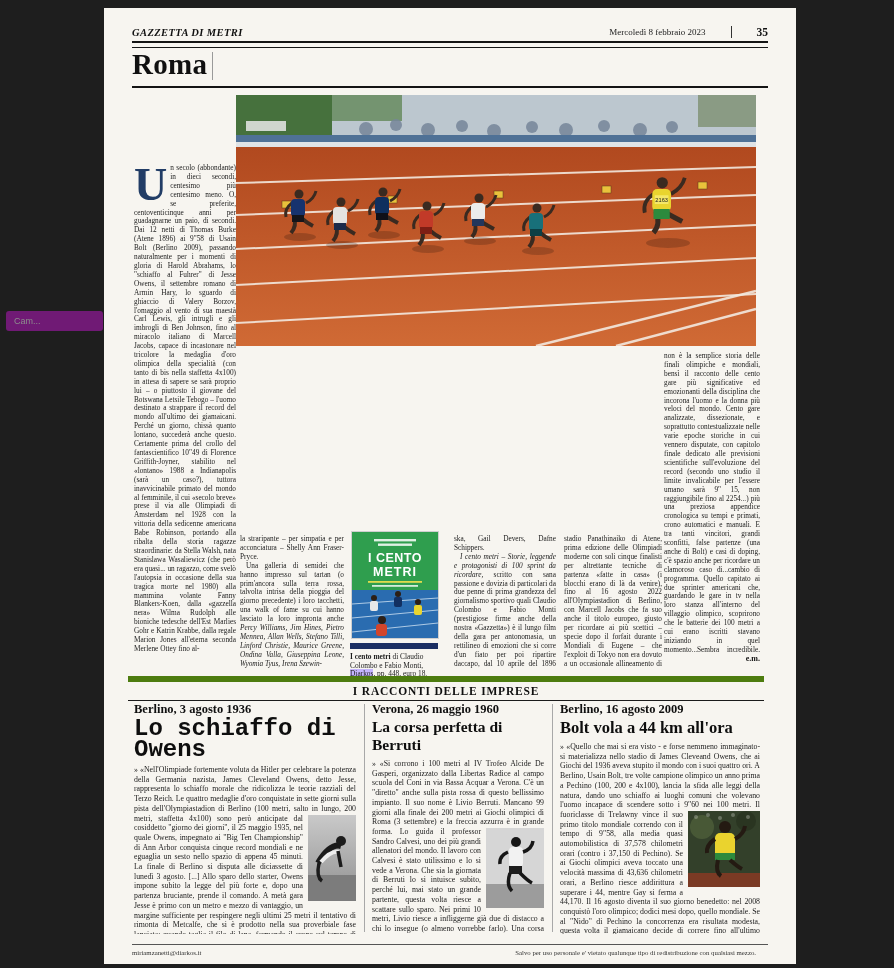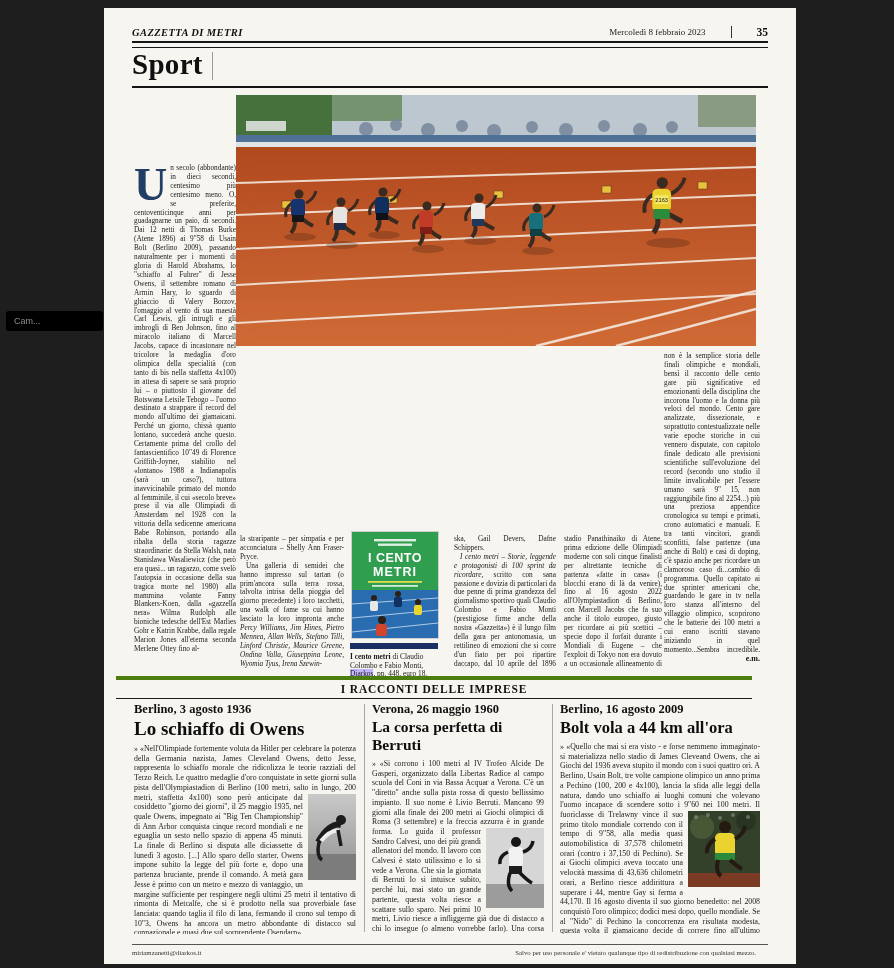--- a/index.html
+++ b/index.html
@@ -39,59 +39,59 @@
   .indent{text-indent:6px;}
   .ital{font-style:italic;}
   
   .bookbox{left:246px;top:523px;width:92px;}
   .cover{width:86px;height:106px;border:1px solid #cfcfcf;display:block;margin-left:1px;}
   .navybar{width:88px;height:6px;background:#1c2f63;margin-top:4px;}
   .bookcap{margin-top:4px;font-size:7.4px;line-height:8.6px;color:#1b1b1b;text-align:left;}
   .bookcap b{font-weight:bold;}
   .brand-hl{background:#c4b5fd;text-align:right;}
   
-  .banner{left:12px;top:668px;width:636px;height:18px;border-top:4px solid #4d7c0f;border-bottom:1px solid #1b1b1b;display:flex;align-items:center;justify-content:center;}
+  .banner{left:24px;top:668px;width:636px;height:18px;border-top:6px solid #4d7c0f;border-bottom:1px solid #1b1b1b;display:flex;align-items:center;justify-content:center;}
   .banner-text{font-size:11.5px;font-weight:bold;letter-spacing:.8px;color:#101010;}
   
   .story{overflow:hidden;}
   .kicker{font-size:12.5px;font-weight:bold;color:#101010;}
   .stitle{font-weight:bold;color:#0e0e0e;margin-top:1px;}
-  .s1 .stitle{font-size:19px;line-height:21px;}
+  .s1 .stitle{font-size:24px;line-height:21px;font-family:Liberation Mono, monospace;}
   .s2 .stitle{font-size:15.5px;line-height:18px;}
   .s3 .stitle{font-size:16.5px;line-height:19px;}
   .sbody{margin-top:5px;font-size:7.8px;line-height:9.7px;text-align:justify;color:#1b1b1b;overflow:hidden;}
   .ph-right{float:right;margin:1px 0 3px 5px;display:block;}
   .vdiv{width:1px;background:#a8a8a8;}
   
   .foot-rule{left:28px;top:936px;width:636px;height:1px;background:#555;}
   .foot-email{left:28px;top:941px;font-size:6.8px;color:#333;}
   .foot-disc{right:40px;top:941px;font-size:6.8px;color:#333;}
   
-  .tooltip{left:6px;top:311px;width:97px;height:20px;background:#000000;border-radius:3px;color:#8d8d8d;font-family:"Liberation Sans",sans-serif;font-size:9px;line-height:20px;padding-left:8px;box-sizing:border-box;overflow:hidden;}
+  .tooltip{left:6px;top:311px;width:97px;height:20px;background:#701a75;border-radius:3px;color:#8d8d8d;font-family:"Liberation Sans",sans-serif;font-size:9px;line-height:20px;padding-left:8px;box-sizing:border-box;overflow:hidden;}
 </style>
 </head>
 <body>
 
 <div class="stage">
 
   <div class="tooltip abs">Cam...</div>
 
   <div class="page">
 
     <div class="abs masthead">
       <span class="paper-name">GAZZETTA DI METRI</span>
       <span class="mast-right">
         <span class="mast-date">Mercoledì 8 febbraio 2023</span>
         <span class="mast-sep"></span>
         <span class="mast-page">35</span>
       </span>
     </div>
     <div class="abs mast-rule"></div>
 
-    <div class="abs sport">Sport</div>
+    <div class="abs sport">Roma</div>
     <div class="abs sport-div"></div>
     <div class="abs sport-rule"></div>
 
     <div class="abs photo">
       <svg width="520" height="251" viewBox="0 0 520 251">
         <defs>
           <linearGradient id="tg" x1="0" y1="0" x2="0" y2="1">
             <stop offset="0" stop-color="#b1491f"></stop>
               <stop offset="1" stop-color="#d06a35"></stop>
           </linearGradient>

